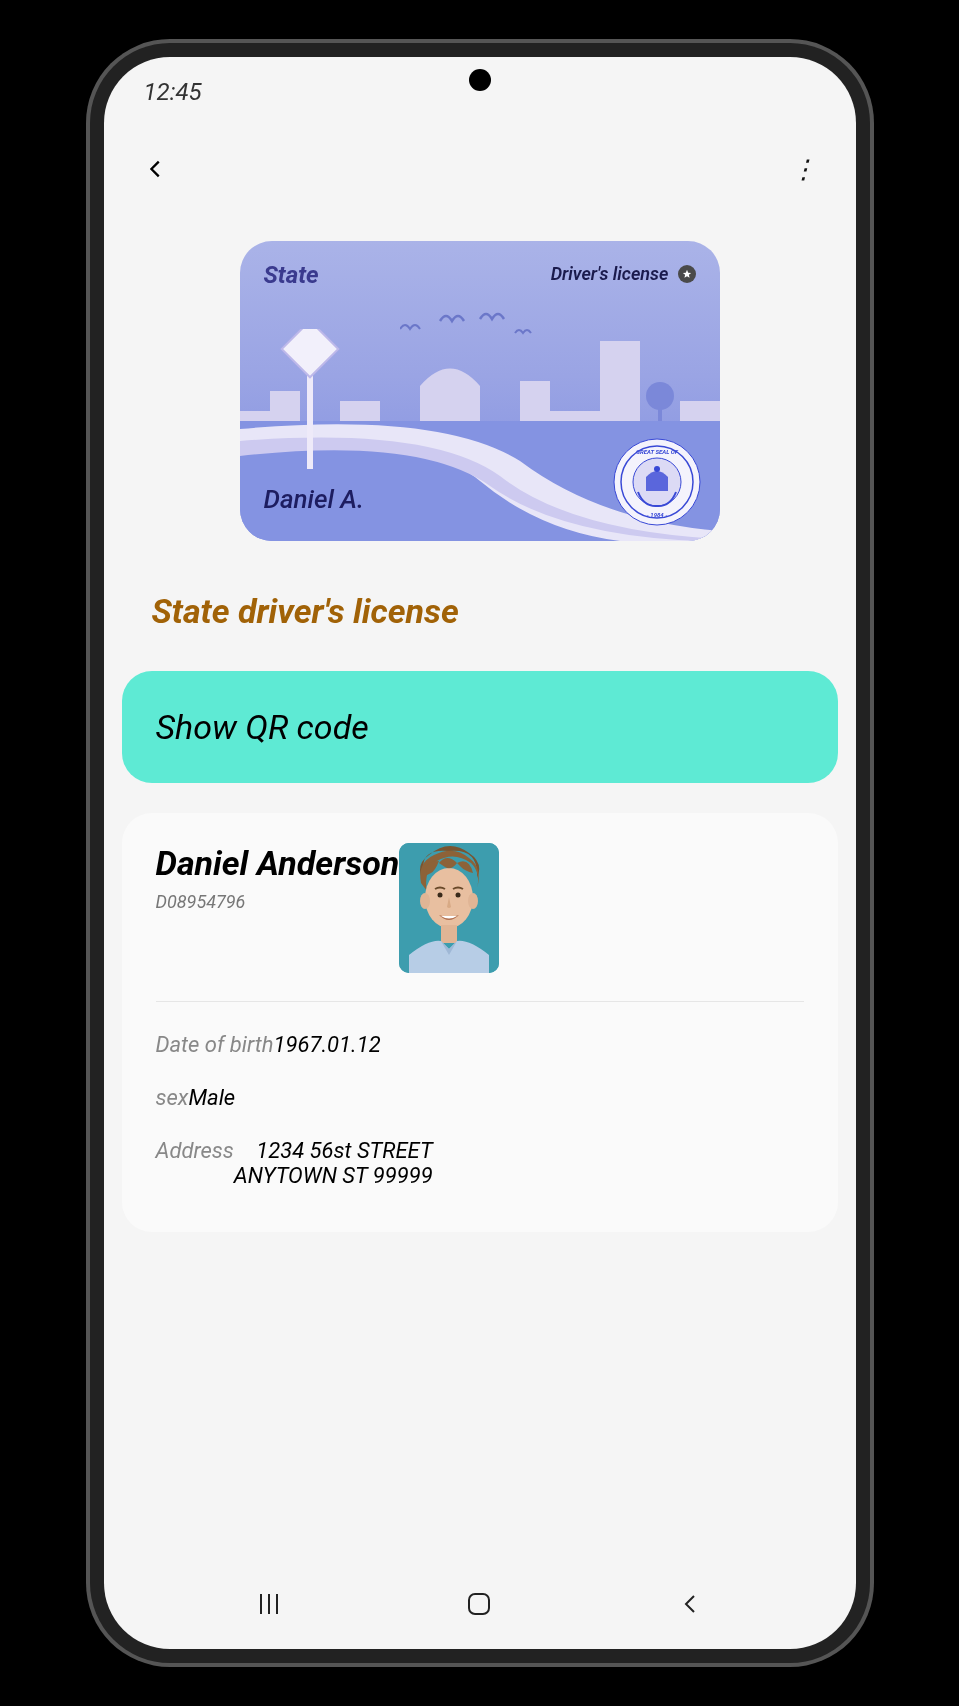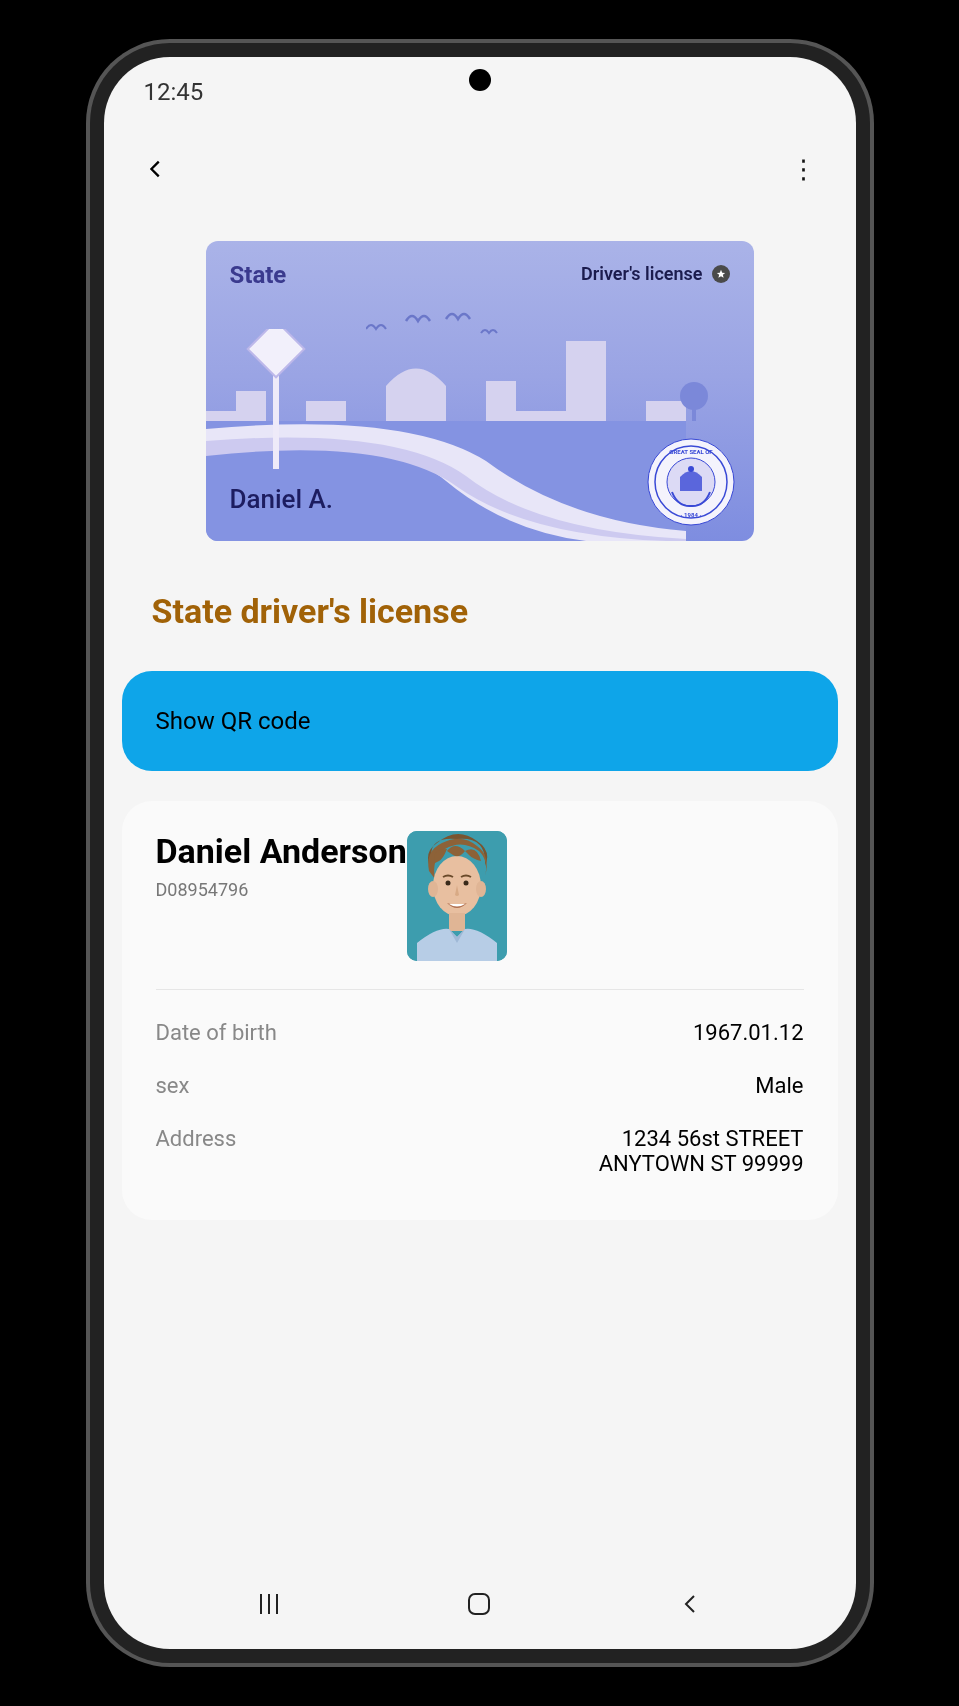--- a/index.html
+++ b/index.html
@@ -24,20 +24,21 @@
   }
   .screen {
     width: 100%;
     height: 100%;
     background: #f5f5f5;
     border-radius: 66px;
     overflow: hidden;
     position: relative;
     display: flex;
     flex-direction: column;
+    font-style: italic;
   }
   .camera-notch {
     position: absolute;
     top: 26px;
     left: 50%;
     transform: translateX(-50%);
     width: 22px;
     height: 22px;
     background: #000;
     border-radius: 50%;
@@ -62,24 +63,24 @@
   .more-btn { width: 44px; height: 44px; display:flex; align-items:center; justify-content:center; font-size:26px; color:#111;}
   
   .content {
     flex: 1;
     overflow-y: hidden;
     padding: 0 18px;
   }
   
   
   .license-card {
-    width: 548px;
+    width: 480px;
     height: 300px;
     margin: 30px auto 50px;
-    border-radius: 12px;
+    border-radius: 32px;
     background: linear-gradient(180deg, #aab3e8 0%, #9aa4e4 45%, #7e8de0 100%);
     position: relative;
     overflow: hidden;
   }
   .license-card .skyline {
     position: absolute;
     bottom: 80px;
     left: 0;
     right: 0;
     height: 120px;
@@ -142,24 +143,24 @@
   }
   
   .page-title {
     font-size: 34px;
     font-weight: 700;
     color: #a16207;
     padding: 0 30px 40px;
   }
   
   .qr-panel {
-    background: #0ea5e9;
+    background: #5eead4;
     border-radius: 30px;
     padding: 36px 34px;
-    font-size: 24px;
+    font-size: 34px;
     margin-bottom: 30px;
   }
   
   .details-panel {
     background: #fafafa;
     border-radius: 30px;
     padding: 30px 34px;
   }
   .details-header {
     display: flex;
@@ -183,21 +184,20 @@
     height: 130px;
     border-radius: 10px;
     background: linear-gradient(180deg, #3d9dae 0%, #3d9dae 100%);
     position: relative;
     overflow:hidden;
   }
   .photo svg { width:100%; height:100%; }
   
   .detail-row {
     display: flex;
-    justify-content: space-between;
     align-items: flex-start;
     padding: 14px 0;
   }
   .detail-label {
     font-size: 22px;
     color: #888;
   }
   .detail-value {
     font-size: 22px;
     color: #000;

